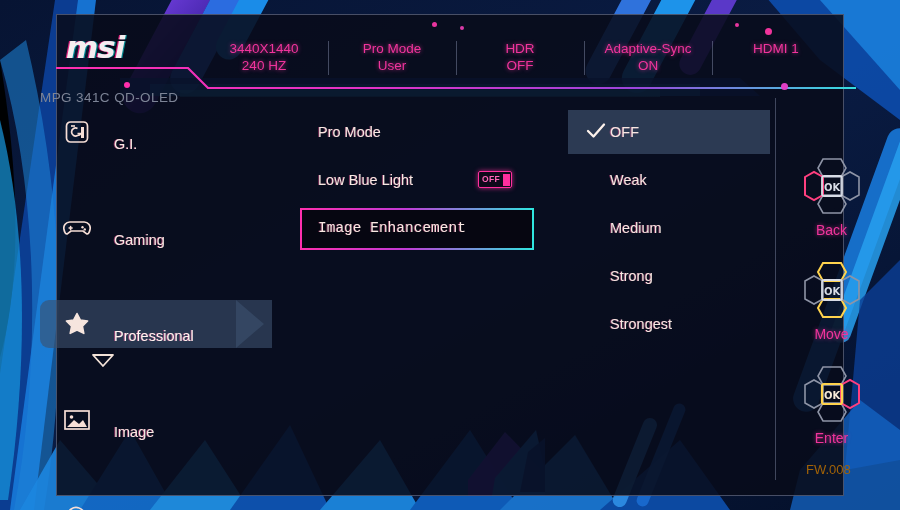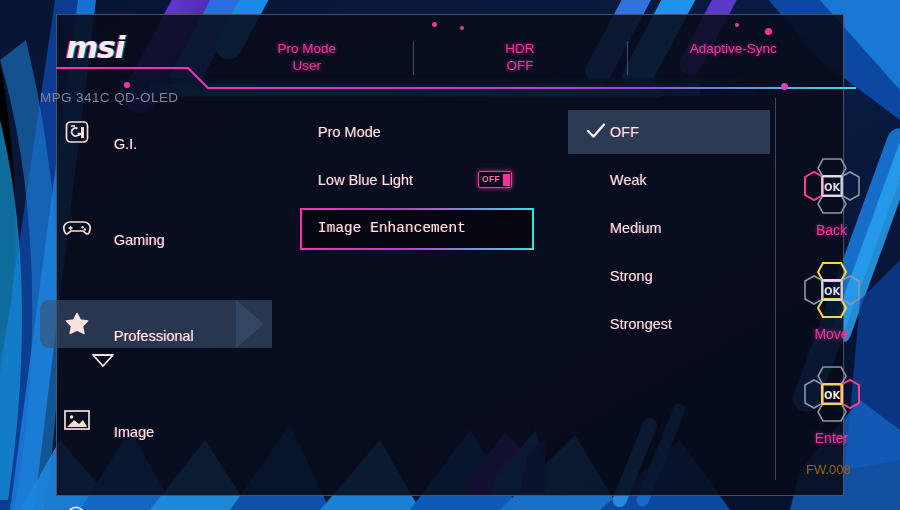--- a/index.html
+++ b/index.html
@@ -219,29 +219,38 @@
     </g>
   </svg>
 </div>
 
 <div id="osd"></div>
 
 <div class="msi-logo">msi</div>
 
 <div class="status-bar">
   <div class="status-cell">
+    <span>3440X1440</span>
+    <span class="v2">240 HZ</span>
+  </div>
+  <div class="status-cell">
     <span>Pro Mode</span>
     <span class="v2">User</span>
   </div>
   <div class="status-cell">
     <span>HDR</span>
     <span class="v2">OFF</span>
   </div>
   <div class="status-cell">
     <span>Adaptive-Sync</span>
+    <span class="v2">ON</span>
+  </div>
+  <div class="status-cell">
+    <span>HDMI 1</span>
+    <span class="v2"></span>
   </div>
 </div>
 
 <svg class="accent-line" viewBox="0 0 800 46">
   <defs>
     <linearGradient id="accG" x1="0" y1="0" x2="1" y2="0">
       <stop offset="0%" stop-color="#ff2fae"></stop>
       <stop offset="40%" stop-color="#e132c8"></stop>
       <stop offset="72%" stop-color="#9b45dc"></stop>
       <stop offset="100%" stop-color="#2fe6e0"></stop>

